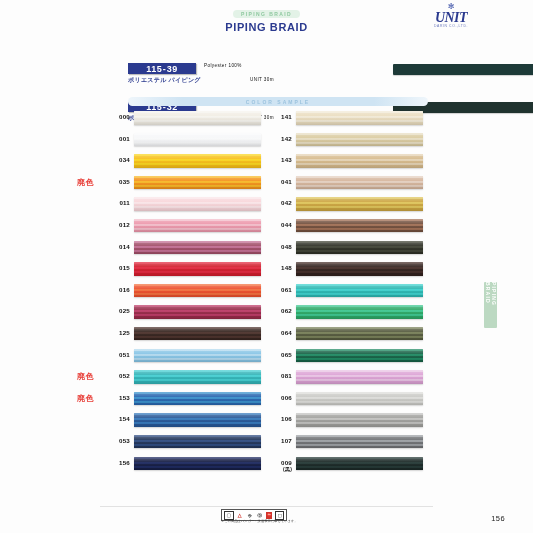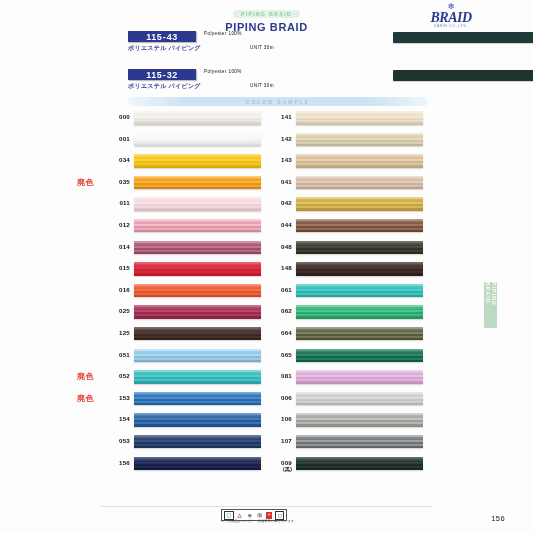--- a/index.html
+++ b/index.html
@@ -46,21 +46,21 @@
     font-size:8px; color:#3a4fa6; line-height:8px;
   }
   .brand-name{
     font-size:14px; font-weight:bold; font-style:italic;
     color:#2b3a8f; letter-spacing:-0.5px; line-height:13px;
     font-family:"Liberation Serif", serif;
   }
   .brand-sub{ font-size:3.4px; color:#6a78bb; letter-spacing:0.6px;}
 
   
-  .prod{ position:absolute; left:128px; }
+  .prod{ position:absolute; left:128px;margin-top:32px; }
   .prod.p1{ top:31px; }
   .prod.p2{ top:69px; }
 
   .code-box{
     width:68px; height:11px;
     background:#2b3a8f;
     color:#ffffff;
     font-size:9px; font-weight:bold;
     display:flex; align-items:center; justify-content:center;
     letter-spacing:0.5px;
@@ -196,29 +196,29 @@
 
 <div class="page">
 
   <div class="hdr-title-wrap">
     <div class="hdr-green">PIPING BRAID</div>
     <div class="hdr-main">PIPING BRAID</div>
   </div>
 
   <div class="brand">
     <div class="brand-mark">✻</div>
-    <div class="brand-name">BRAID</div>
+    <div class="brand-name">UNIT</div>
     <div class="brand-sub">DARIN CO.,LTD.</div>
   </div>
 
   <div class="prod p1">
     <div class="code-box">
       <span>115</span>
       <span class="dash">-</span>
-      <span>43</span>
+      <span>39</span>
     </div>
     <div class="code-jp">ポリエステル パイピング</div>
     <div class="prod-meta">
       <div class="fiber">Polyester  100%</div>
       <div class="unit">UNIT  30m</div>
     </div>
     <div class="prod-sample" id="ps0" style="background: rgb(29, 58, 56);"></div>
   </div>
 
   <div class="prod p2">

